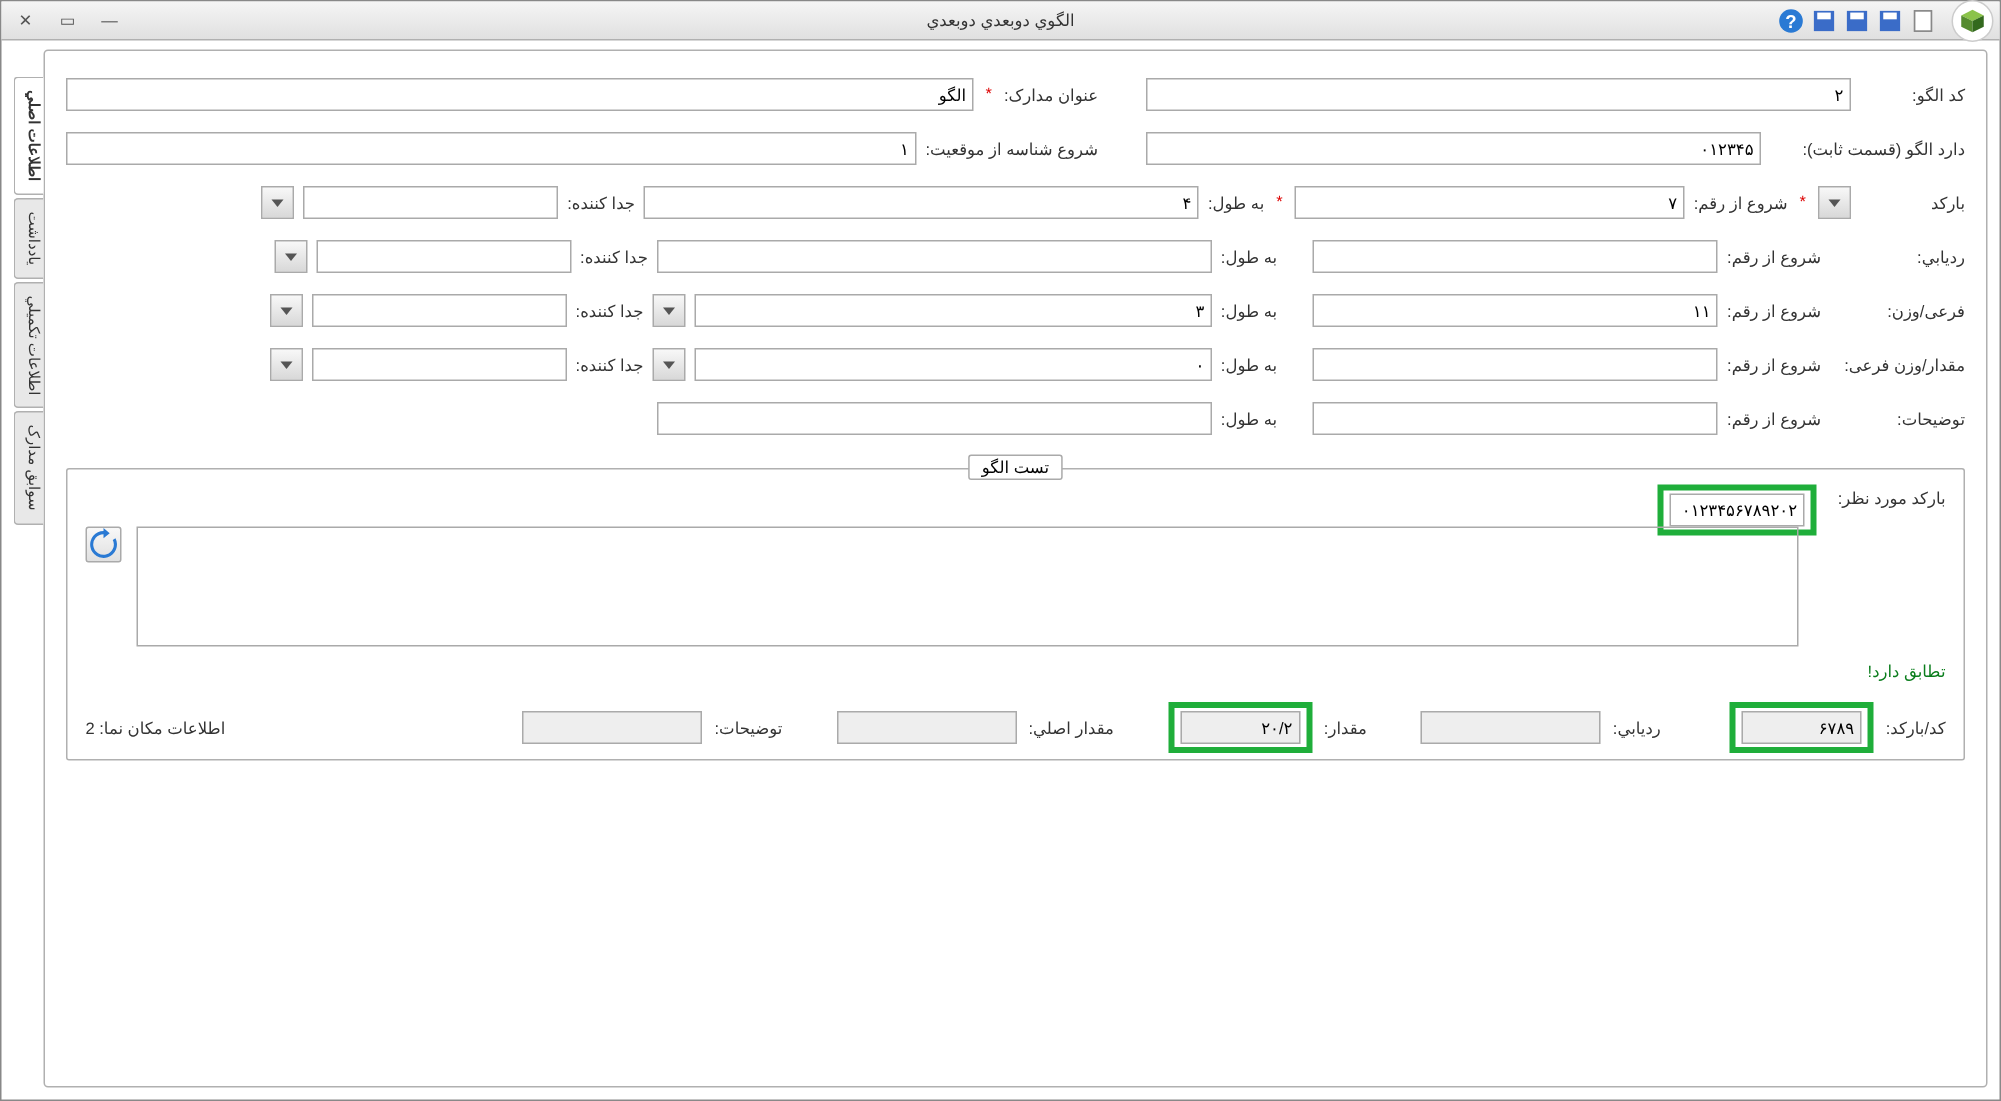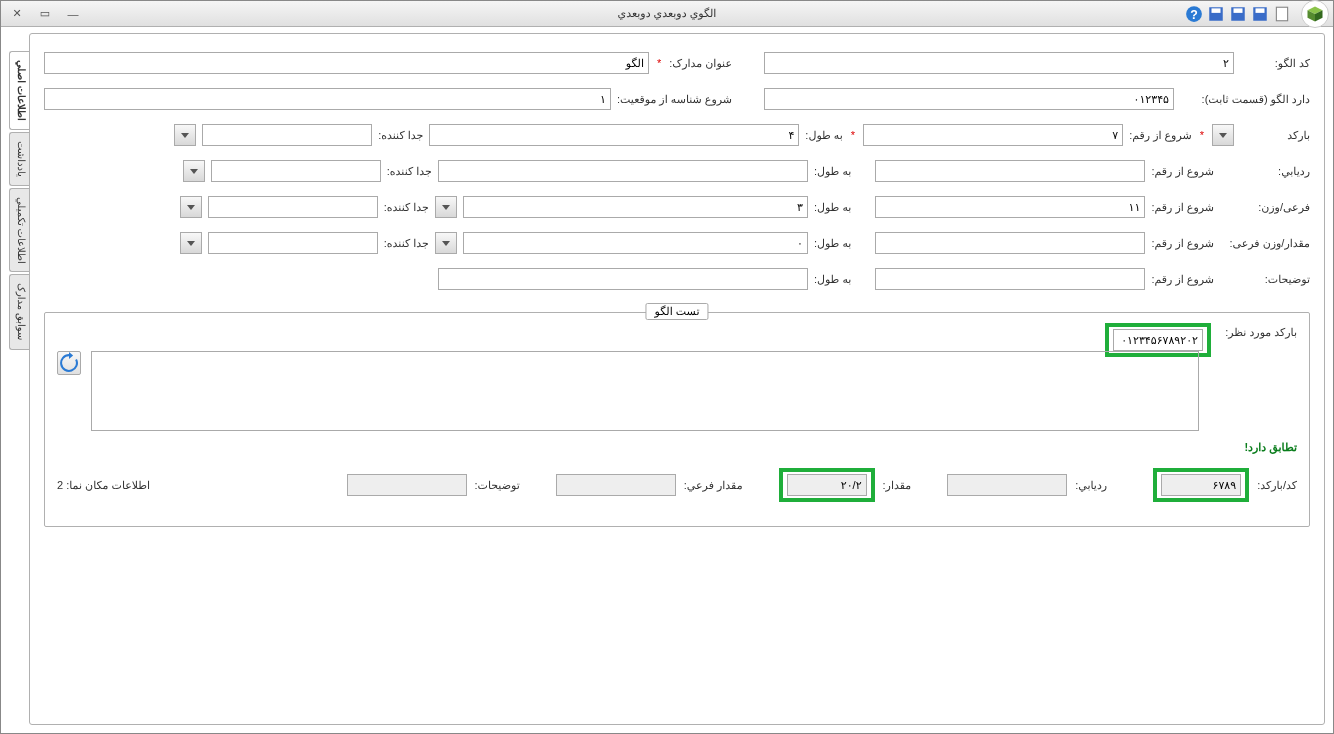--- a/index.html
+++ b/index.html
@@ -27,28 +27,28 @@
 
 .form-grid { display: flex; flex-direction: column; gap: 14px; }
 .row { display: flex; align-items: center; gap: 6px; }
 
 .lbl { color: #333; white-space: nowrap; text-align: right; }
 .req { color: #d00; margin: 0 2px; }
 .inp { height: 22px; border: 1px solid #aaa; background: #fff; padding: 0 4px; text-align: right; direction: rtl; }
 .sel-btn { width: 22px; height: 22px; border: 1px solid #aaa; background: linear-gradient(#f8f8f8,#d8d8d8); display: flex; align-items: center; justify-content: center; cursor: pointer; }
 .sel-btn svg { width: 10px; height: 10px; }
 
-.fieldset { border: 1px solid #b0b0b0; border-radius: 2px; margin-top: 8px; padding: 10px 12px 24px 12px; position: relative; }
+.fieldset { border: 1px solid #b0b0b0; border-radius: 2px; margin-top: 8px; padding: 10px 12px 4px 12px; position: relative; }
 .legend { position: absolute; top: -10px; right: 50%; transform: translateX(50%); background: #fff; border: 1px solid #aaa; padding: 1px 8px; border-radius: 2px; }
 
 .refresh-btn { width: 24px; height: 24px; border: 1px solid #aaa; background: linear-gradient(#f8f8f8,#e0e0e0); display: flex; align-items: center; justify-content: center; cursor: pointer; border-radius: 2px; }
 .textarea { border: 1px solid #aaa; height: 80px; flex: 1; }
 .highlight-green-pad { border: 4px solid #1fae3a; padding: 2px 4px; display: inline-block; }
 
-.status-green { color: #0a7d1c; font-weight: bold; }
+.status-green { color: #0a7d1c; font-weight: normal; }
 
 .result-row { display: flex; align-items: center; gap: 8px; margin-top: 14px; }
 .result-row .inp { background: #eee; width: 90px; }
 .result-row .inp.ro { background: #eee; }
 .cursor-pos { color: #333; }
 </style>
 </head>
 <body>
 
 <div class="window">
@@ -249,21 +249,21 @@
               </span>
               <span style="width:30px"></span>
               <span class="lbl">رديابي:</span>
               <input class="inp ro" readonly="" style="width: 120px;">
               <span style="width:20px"></span>
               <span class="lbl">مقدار:</span>
               <span class="highlight-green-pad">
                 <input class="inp ro" readonly="" style="width: 80px;" value="۲۰/۲">
               </span>
               <span style="width:20px"></span>
-              <span class="lbl">مقدار فرعي:</span>
+              <span class="lbl">مقدار اصلي:</span>
               <input class="inp ro" readonly="" style="width: 120px;">
               <span style="width:20px"></span>
               <span class="lbl">توضيحات:</span>
               <input class="inp ro" readonly="" style="width: 120px;">
               <span style="flex:1"></span>
               <span class="cursor-pos">
                 <span>اطلاعات مکان نما:</span>&nbsp;<span>2</span>
               </span>
             </div>
 

